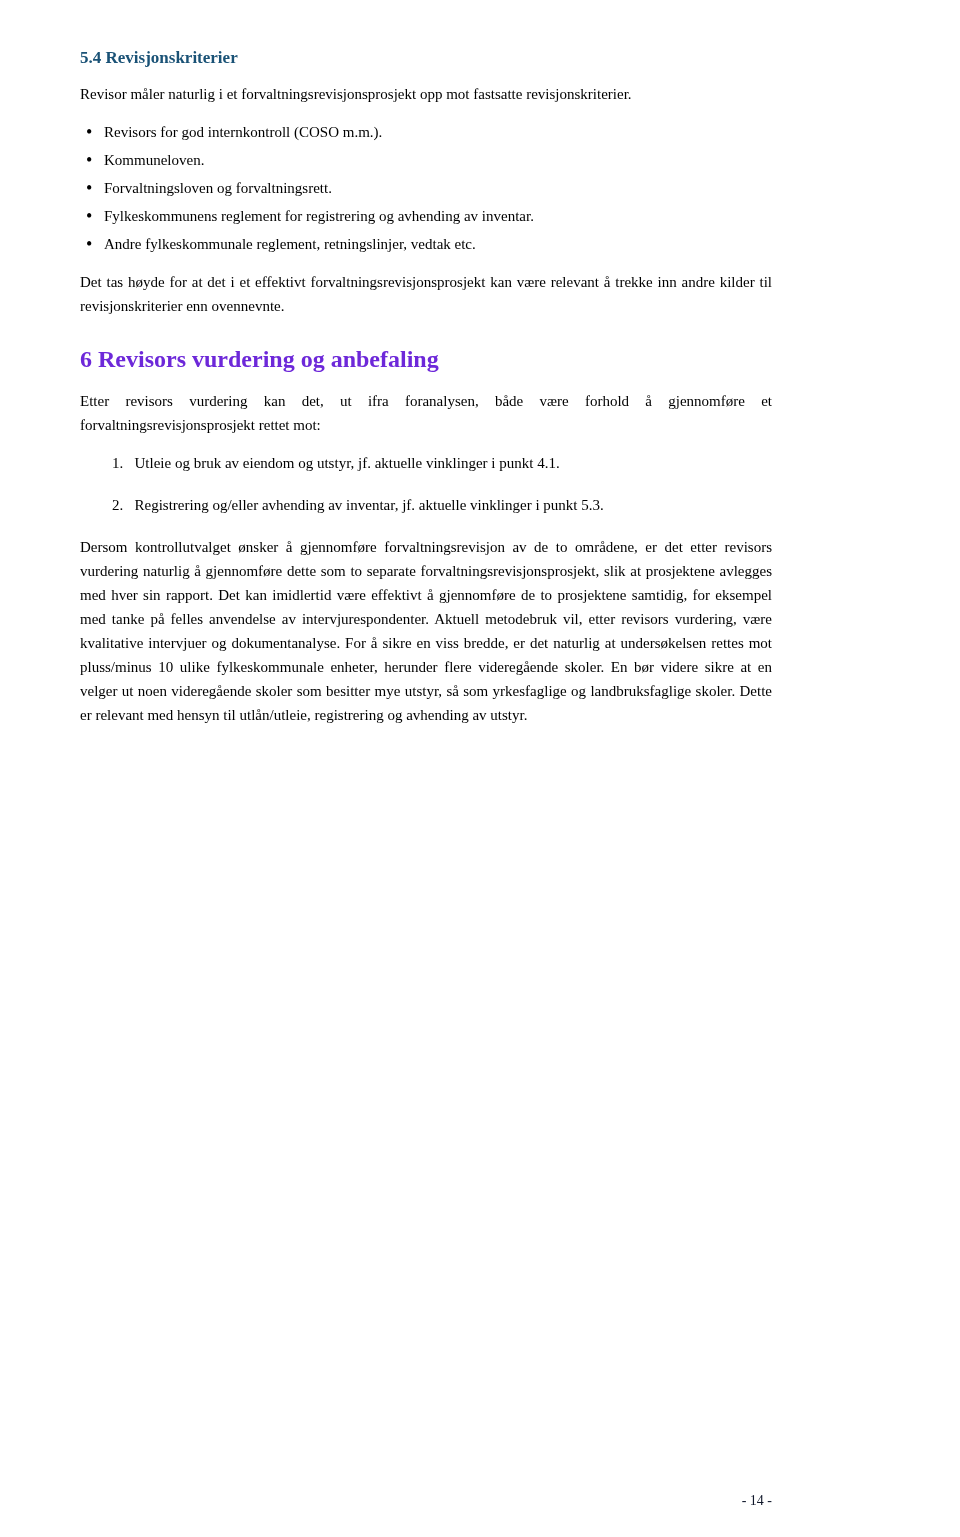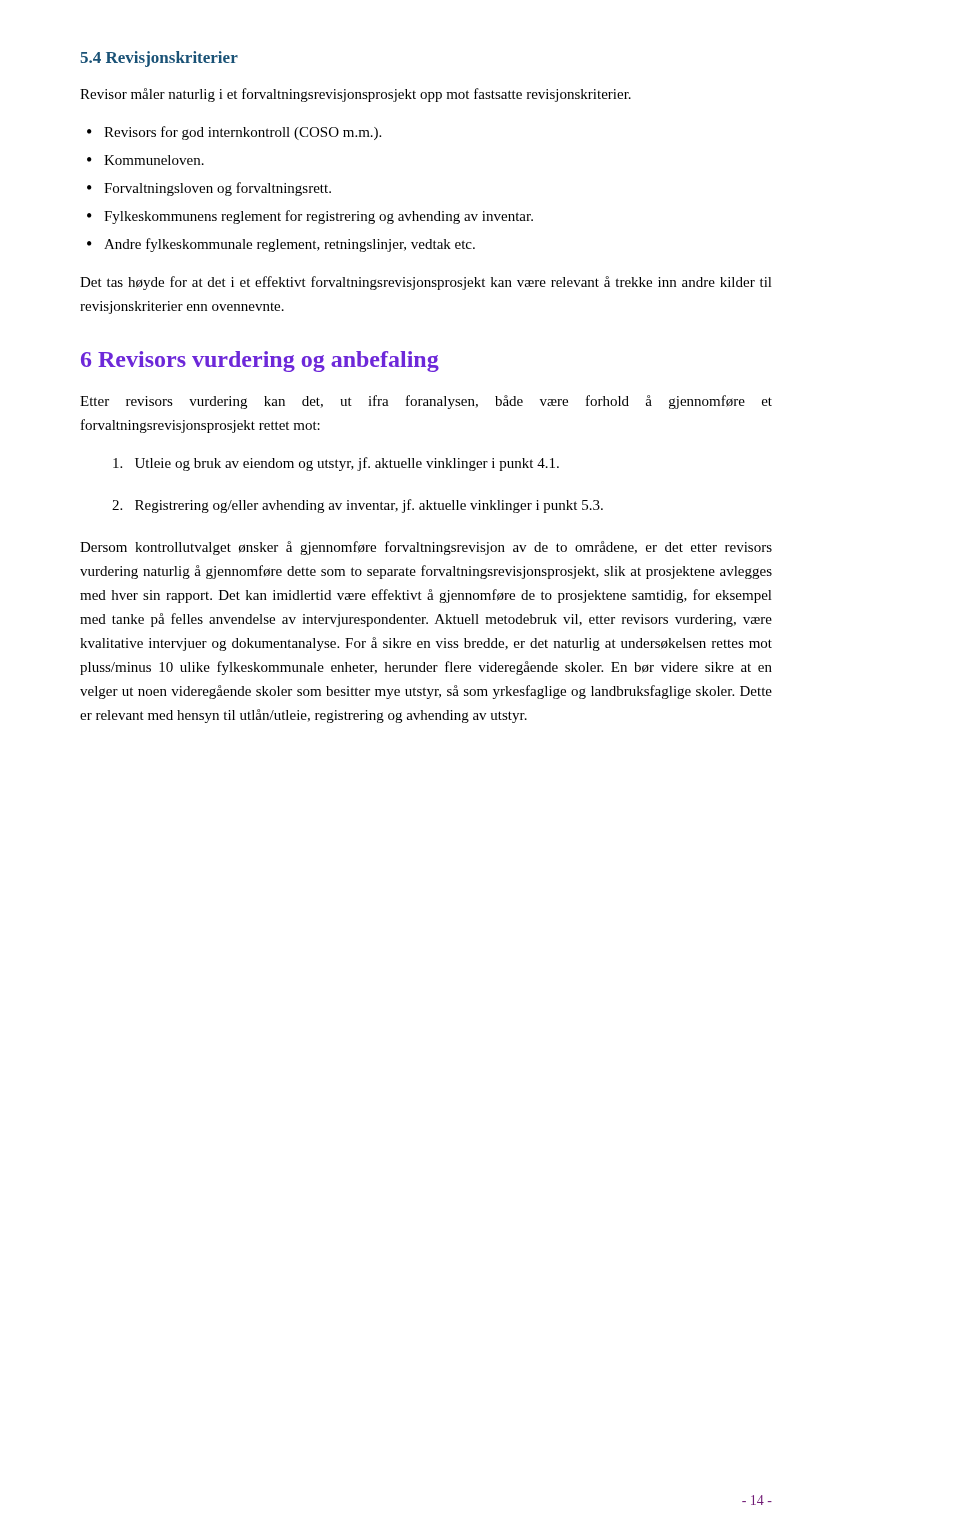--- a/index.html
+++ b/index.html
@@ -83,21 +83,21 @@
       color: #6d28d9;
       margin-bottom: 16px;
       margin-top: 28px;
     }
 
     .page-footer {
       position: absolute;
       bottom: 28px;
       right: 80px;
       font-size: 14px;
-      color: #701a75;
+      color: #0f172a;
     }
 
     .indented-list {
       margin-left: 32px;
     }
   </style>
 </head>
 <body>
 
 <div class="page-container">

